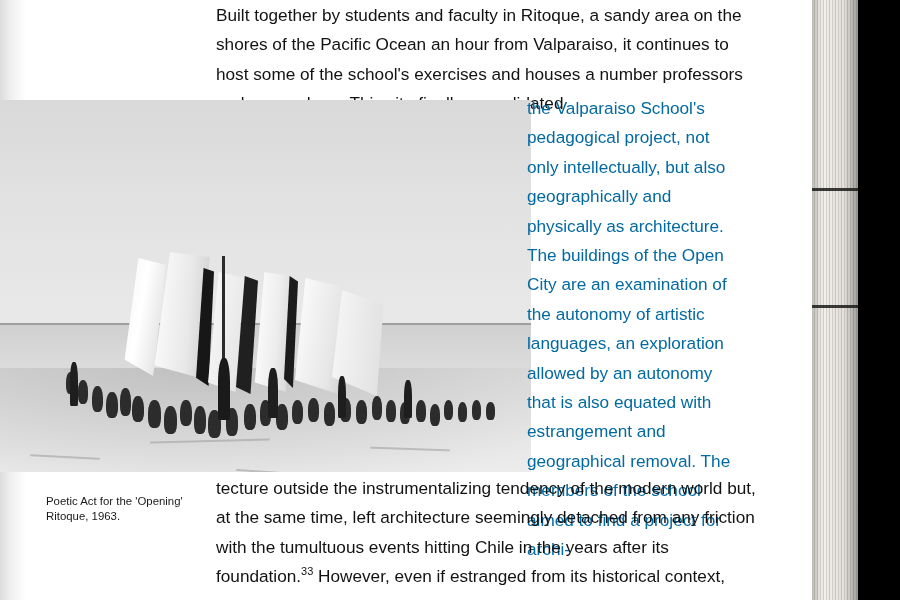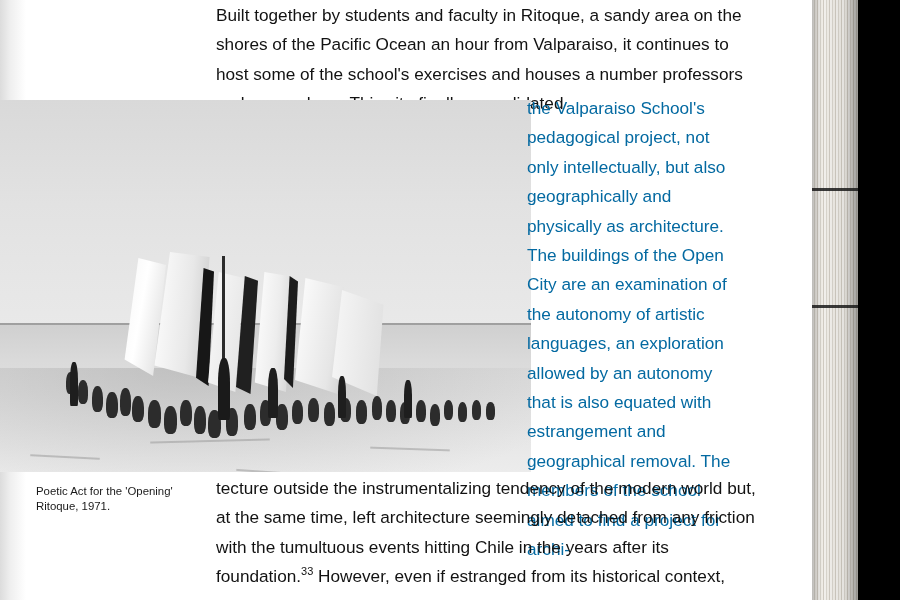--- a/index.html
+++ b/index.html
@@ -197,21 +197,21 @@
     position: absolute;
     background: #1e1e1e;
     border-radius: 40% 40% 10% 10%;
   }
 
   .caption {
     position: absolute;
     left: 36px;
     top: 484px;
     width: 170px;
-    margin: 0;
+    margin: 10px;
     font-size: 11.4px;
     line-height: 14.6px;
     color: #1a1a1a;
   }
 
   .caption span { display: block; }
 </style>
 </head>
 <body>
 
@@ -310,21 +310,21 @@
 
         <div class="sand-streak" style="left:370px; top:348px; width:80px; transform: rotate(2deg);"></div>
         <div class="sand-streak" style="left:30px; top:356px; width:70px; transform: rotate(3deg);"></div>
       </div>
     </div>
 
     <p class="para-side">the Valparaiso School's pedagogical project, not only intellectually, but also geographically and physically as architecture. The buildings of the Open City are an examination of the autonomy of artistic languages, an exploration allowed by an autonomy that is also equated with estrangement and geographical removal. The members of the school aimed to find a project for archi-</p>
 
     <p class="caption">
       <span>Poetic Act for the 'Opening'</span>
-      <span>Ritoque, 1971.</span>
+      <span>Ritoque, 1963.</span>
     </p>
 
     <p class="para-bottom"><span>tecture outside the instrumentalizing tendency of the modern world but, at the same time, left architecture seemingly detached from any friction with the tumultuous events hitting Chile in the years after its foundation.</span><span class="footnote-ref">33</span><span> However, even if estranged from its historical context, pedagogy cannot remain</span></p>
 
   </div>
 
   <div class="page-edge"></div>
   <div class="page-edge-shade"></div>
   <div class="edge-mark m1"></div>
   <div class="edge-mark m2"></div>

